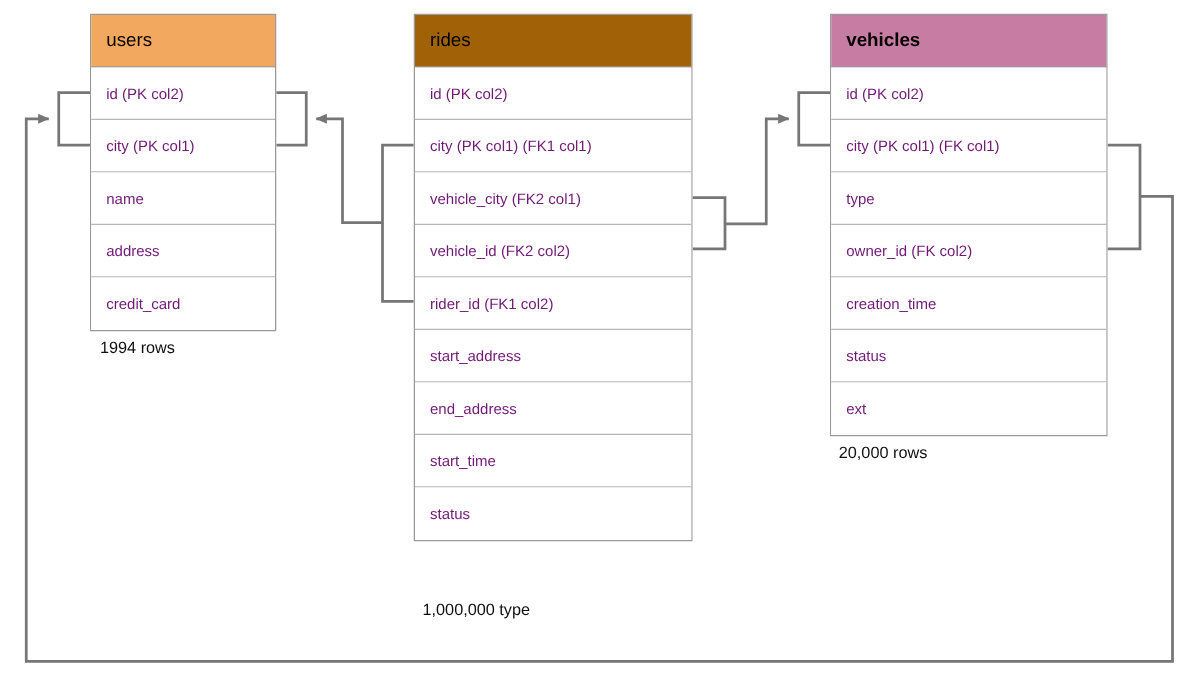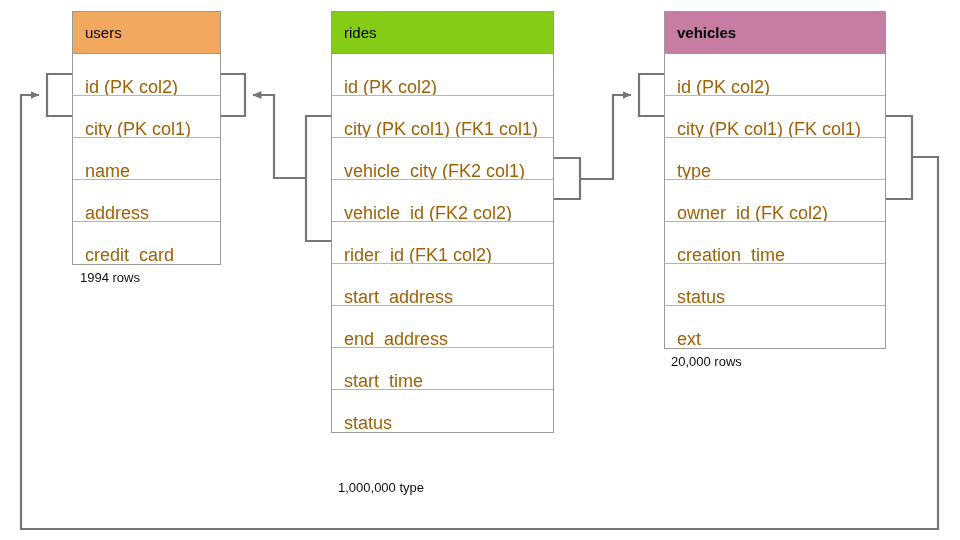--- a/index.html
+++ b/index.html
@@ -43,23 +43,23 @@
     font-size: 15px;
     color: #000000;
     border-bottom: 1px solid #9a9a9a;
     white-space: nowrap;
     overflow: hidden;
   }
   .tbl-row {
     box-sizing: border-box;
     height: 42px;
     line-height: 42px;
-    padding: 12px 0 0 12px;
-    font-size: 18px;
-    color: #a16207;
+    padding: 0 0 0 12px;
+    font-size: 12px;
+    color: #701a75;
     border-bottom: 1px solid #b6b6b6;
     background: #ffffff;
     white-space: nowrap;
     overflow: hidden;
   }
   .tbl-row.last {
     border-bottom: none;
   }
   .row-count {
     position: absolute;
@@ -123,21 +123,21 @@
     </div>
     <div class="tbl-row">id (PK col2)</div>
     <div class="tbl-row">city (PK col1)</div>
     <div class="tbl-row">name</div>
     <div class="tbl-row">address</div>
     <div class="tbl-row last">credit_card</div>
   </div>
   <div class="row-count" style="left:80px; top:270px;">1994 rows</div>
 
   <div class="table-box" style="left:331px; top:11px; width:223px;">
-    <div class="tbl-header" style="background:#84cc16;">
+    <div class="tbl-header" style="background:#a16207;">
       <span>rides</span>
     </div>
     <div class="tbl-row">id (PK col2)</div>
     <div class="tbl-row">city (PK col1) (FK1 col1)</div>
     <div class="tbl-row">vehicle_city (FK2 col1)</div>
     <div class="tbl-row">vehicle_id (FK2 col2)</div>
     <div class="tbl-row">rider_id (FK1 col2)</div>
     <div class="tbl-row">start_address</div>
     <div class="tbl-row">end_address</div>
     <div class="tbl-row">start_time</div>

